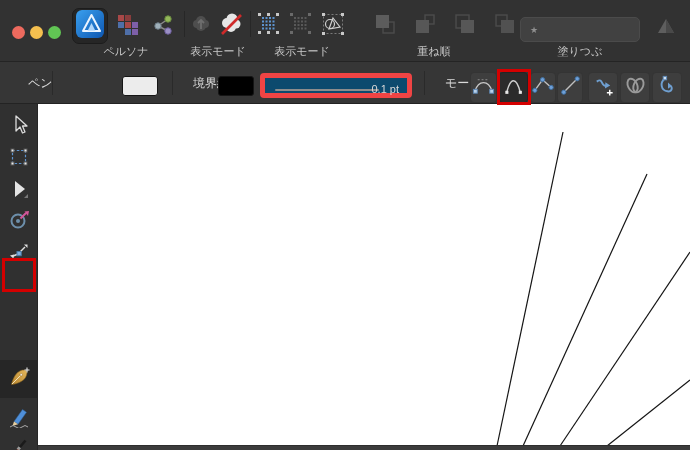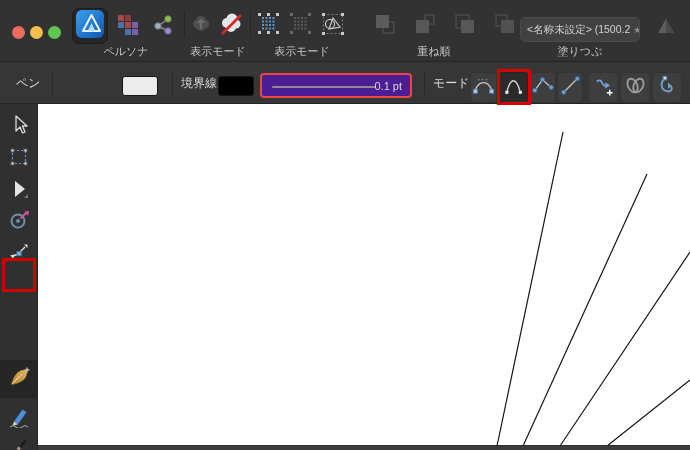--- a/index.html
+++ b/index.html
@@ -19,26 +19,26 @@
               display:flex; align-items:center; justify-content:center; }
   #doc-title { position:absolute; left:520px; top:17px; width:120px; height:25px;
                background:#414141; border:1px solid #4b4b4b; border-radius:5px;
                display:flex; align-items:center; padding:0 6px; overflow:hidden; }
   #doc-title .t { font-size:10.5px; color:#d2d2d2; white-space:nowrap; }
   #doc-title .star { font-size:9px; color:#8f8f8f; margin-left:3px; }
 
   
   #context-toolbar { position:absolute; left:0; top:62px; width:690px; height:42px;
                      background:#363636; border-bottom:1px solid #232323; }
-  .ctx-label { position:absolute; top:0; height:42px; line-height:42px; font-size:12px; color:#dadada; }
+  .ctx-label { position:absolute; top:0; height:42px; line-height:42px; font-size:12px; color:#dadada;margin-left:12px; }
   .cdiv { position:absolute; top:9px; width:1px; height:24px; background:#2a2a2a; }
   .swatch { position:absolute; top:76px; width:36px; height:20px; border-radius:3px;
             border:1px solid #151515; }
   #width-field { position:absolute; left:260px; top:73px; width:152px; height:25px;
-                 background:#4c1d95; border:2px solid #ef4444; border-radius:4px; }
+                 background:#0c4a6e; border:5px solid #ef4444; border-radius:4px; }
   #width-field .track { position:absolute; left:10px; top:11px; width:104px; height:2px;
                         background:#8c8c8c; border-radius:1px; }
   #width-field .val { position:absolute; right:8px; top:0; height:23px; line-height:23px;
                       font-size:11px; color:#d8d8d8; }
   .mode-btn { position:absolute; top:72px; height:31px; background:#3e3e3e;
               border:1px solid #343434; border-radius:4px;
               display:flex; align-items:center; justify-content:center; }
   .mode-btn.sel { background:#2b2b2b; border-color:#242424; }
 
   
@@ -243,21 +243,20 @@
       <span>
         <svg width="26" height="26" viewBox="0 0 26 26">
           <rect x="4" y="4" width="11" height="11" fill="none" stroke="#4c4c4c" stroke-width="1.4"></rect>
           <rect x="9" y="9" width="13" height="13" fill="#515151"></rect>
         </svg>
       </span>
     </div>
     <div class="group-label" style="left:384px;width:100px">重ね順</div>
 
     <div id="doc-title">
-      <span class="t">&lt;名称未設定&gt; (1500.2</span>
       <span class="star">★</span>
     </div>
     <div class="tb-icon" style="left:650px;top:14px;width:32px;height:28px">
       <span>
         <svg width="28" height="26" viewBox="0 0 28 26">
           <path d="M6 20 L14 6 L22 20 Z" fill="#5e5e5e"></path>
           <path d="M14 6 L22 20 L14 20 Z" fill="#494949"></path>
         </svg>
       </span>
     </div>

